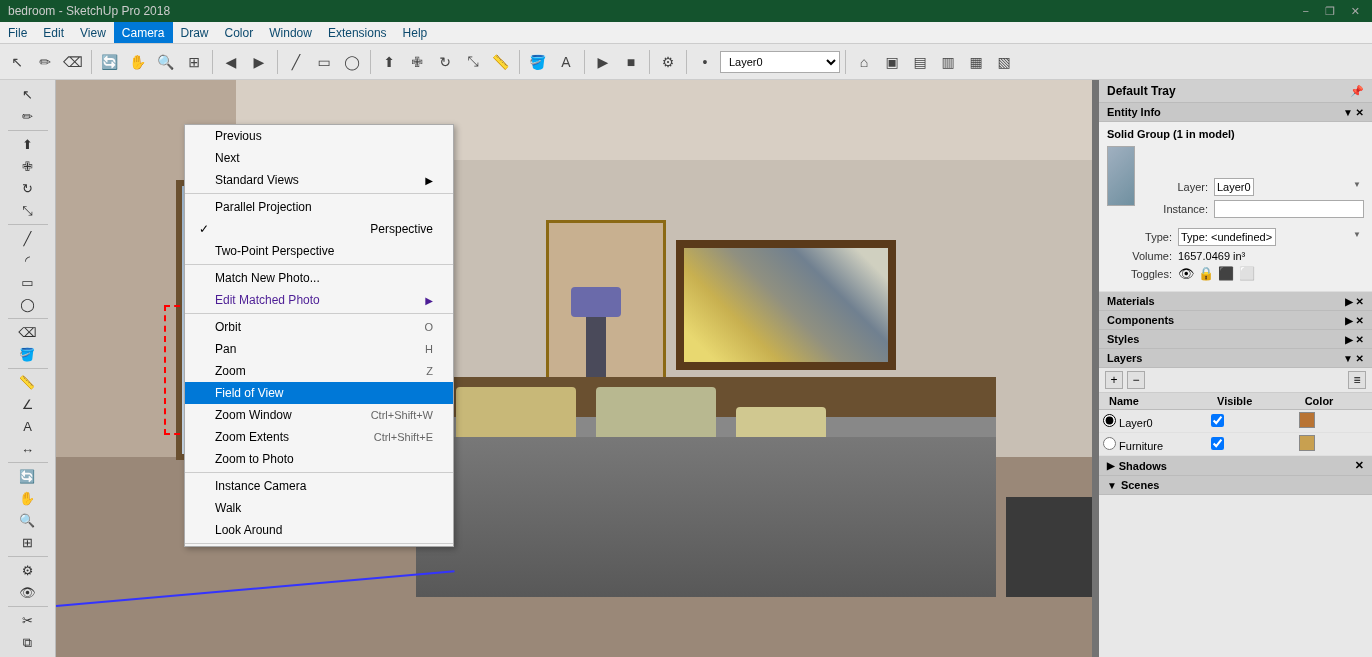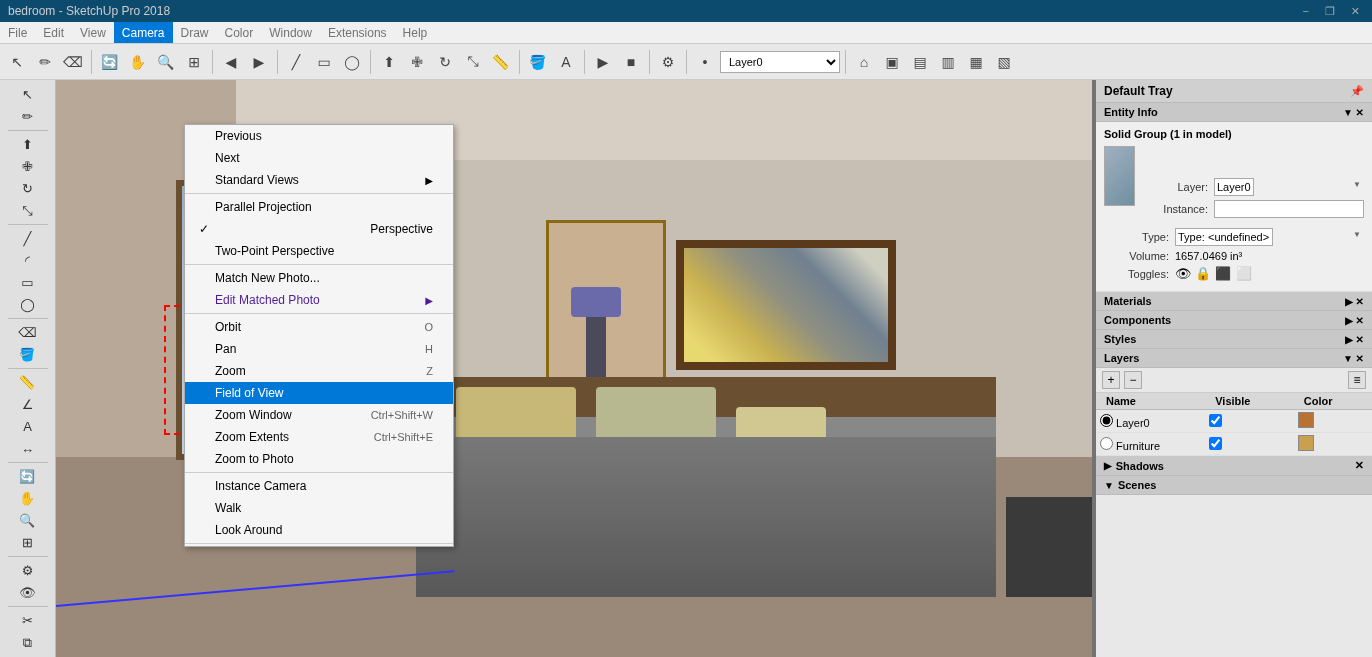--- a/index.html
+++ b/index.html
@@ -1,21 +1,21 @@
 <!DOCTYPE html>
 <html><head>
   <meta charset="utf-8">
   <style>
     * { margin: 0; padding: 0; box-sizing: border-box; }
     body { width: 1372px; height: 657px; overflow: hidden; font-family: 'Segoe UI', Arial, sans-serif; font-size: 12px; background: #2c2c2c; }
 
     
     #titlebar {
       height: 22px;
-      background: #0c4a6e;
+      background: #14532d;
       color: #ccc;
       display: flex;
       align-items: center;
       padding: 0 8px;
       justify-content: space-between;
     }
     #titlebar .controls { display: flex; gap: 8px; }
     #titlebar .controls span { cursor: pointer; font-size: 11px; color: #aaa; padding: 0 4px; }
 
     
@@ -23,21 +23,21 @@
       height: 22px;
       background: #f0f0f0;
       display: flex;
       align-items: center;
       border-bottom: 1px solid #ccc;
     }
     .menu-item {
       padding: 2px 8px;
       cursor: pointer;
       font-size: 12px;
-      color: #737373;
+      color: #0c4a6e;
       height: 100%;
       display: flex;
       align-items: center;
     }
     .menu-item:hover, .menu-item.active { background: #0078d7; color: #fff; }
 
     
     #toolbar {
       height: 36px;
       background: #e8e8e8;
@@ -171,21 +171,21 @@
     .menu-entry.highlighted { background: #0078d7; color: #fff; }
     .menu-entry.disabled { color: #4c1d95; cursor: default; }
     .menu-sep { height: 1px; background: #ccc; margin: 2px 0; }
     .menu-entry .shortcut { font-size: 11px; color: #666; margin-left: 20px; }
     .menu-entry .arrow { font-size: 10px; }
 
     
     #right-panel {
       width: 280px;
       background: #e8e8e8;
-      border-left: 4px solid #737373;
+      border-left: 7px solid #737373;
       display: flex;
       flex-direction: column;
       overflow: hidden;
     }
     .panel-header {
       background: #d0d0d0;
       padding: 4px 8px;
       font-size: 12px;
       font-weight: bold;
       border-bottom: 1px solid #bbb;

